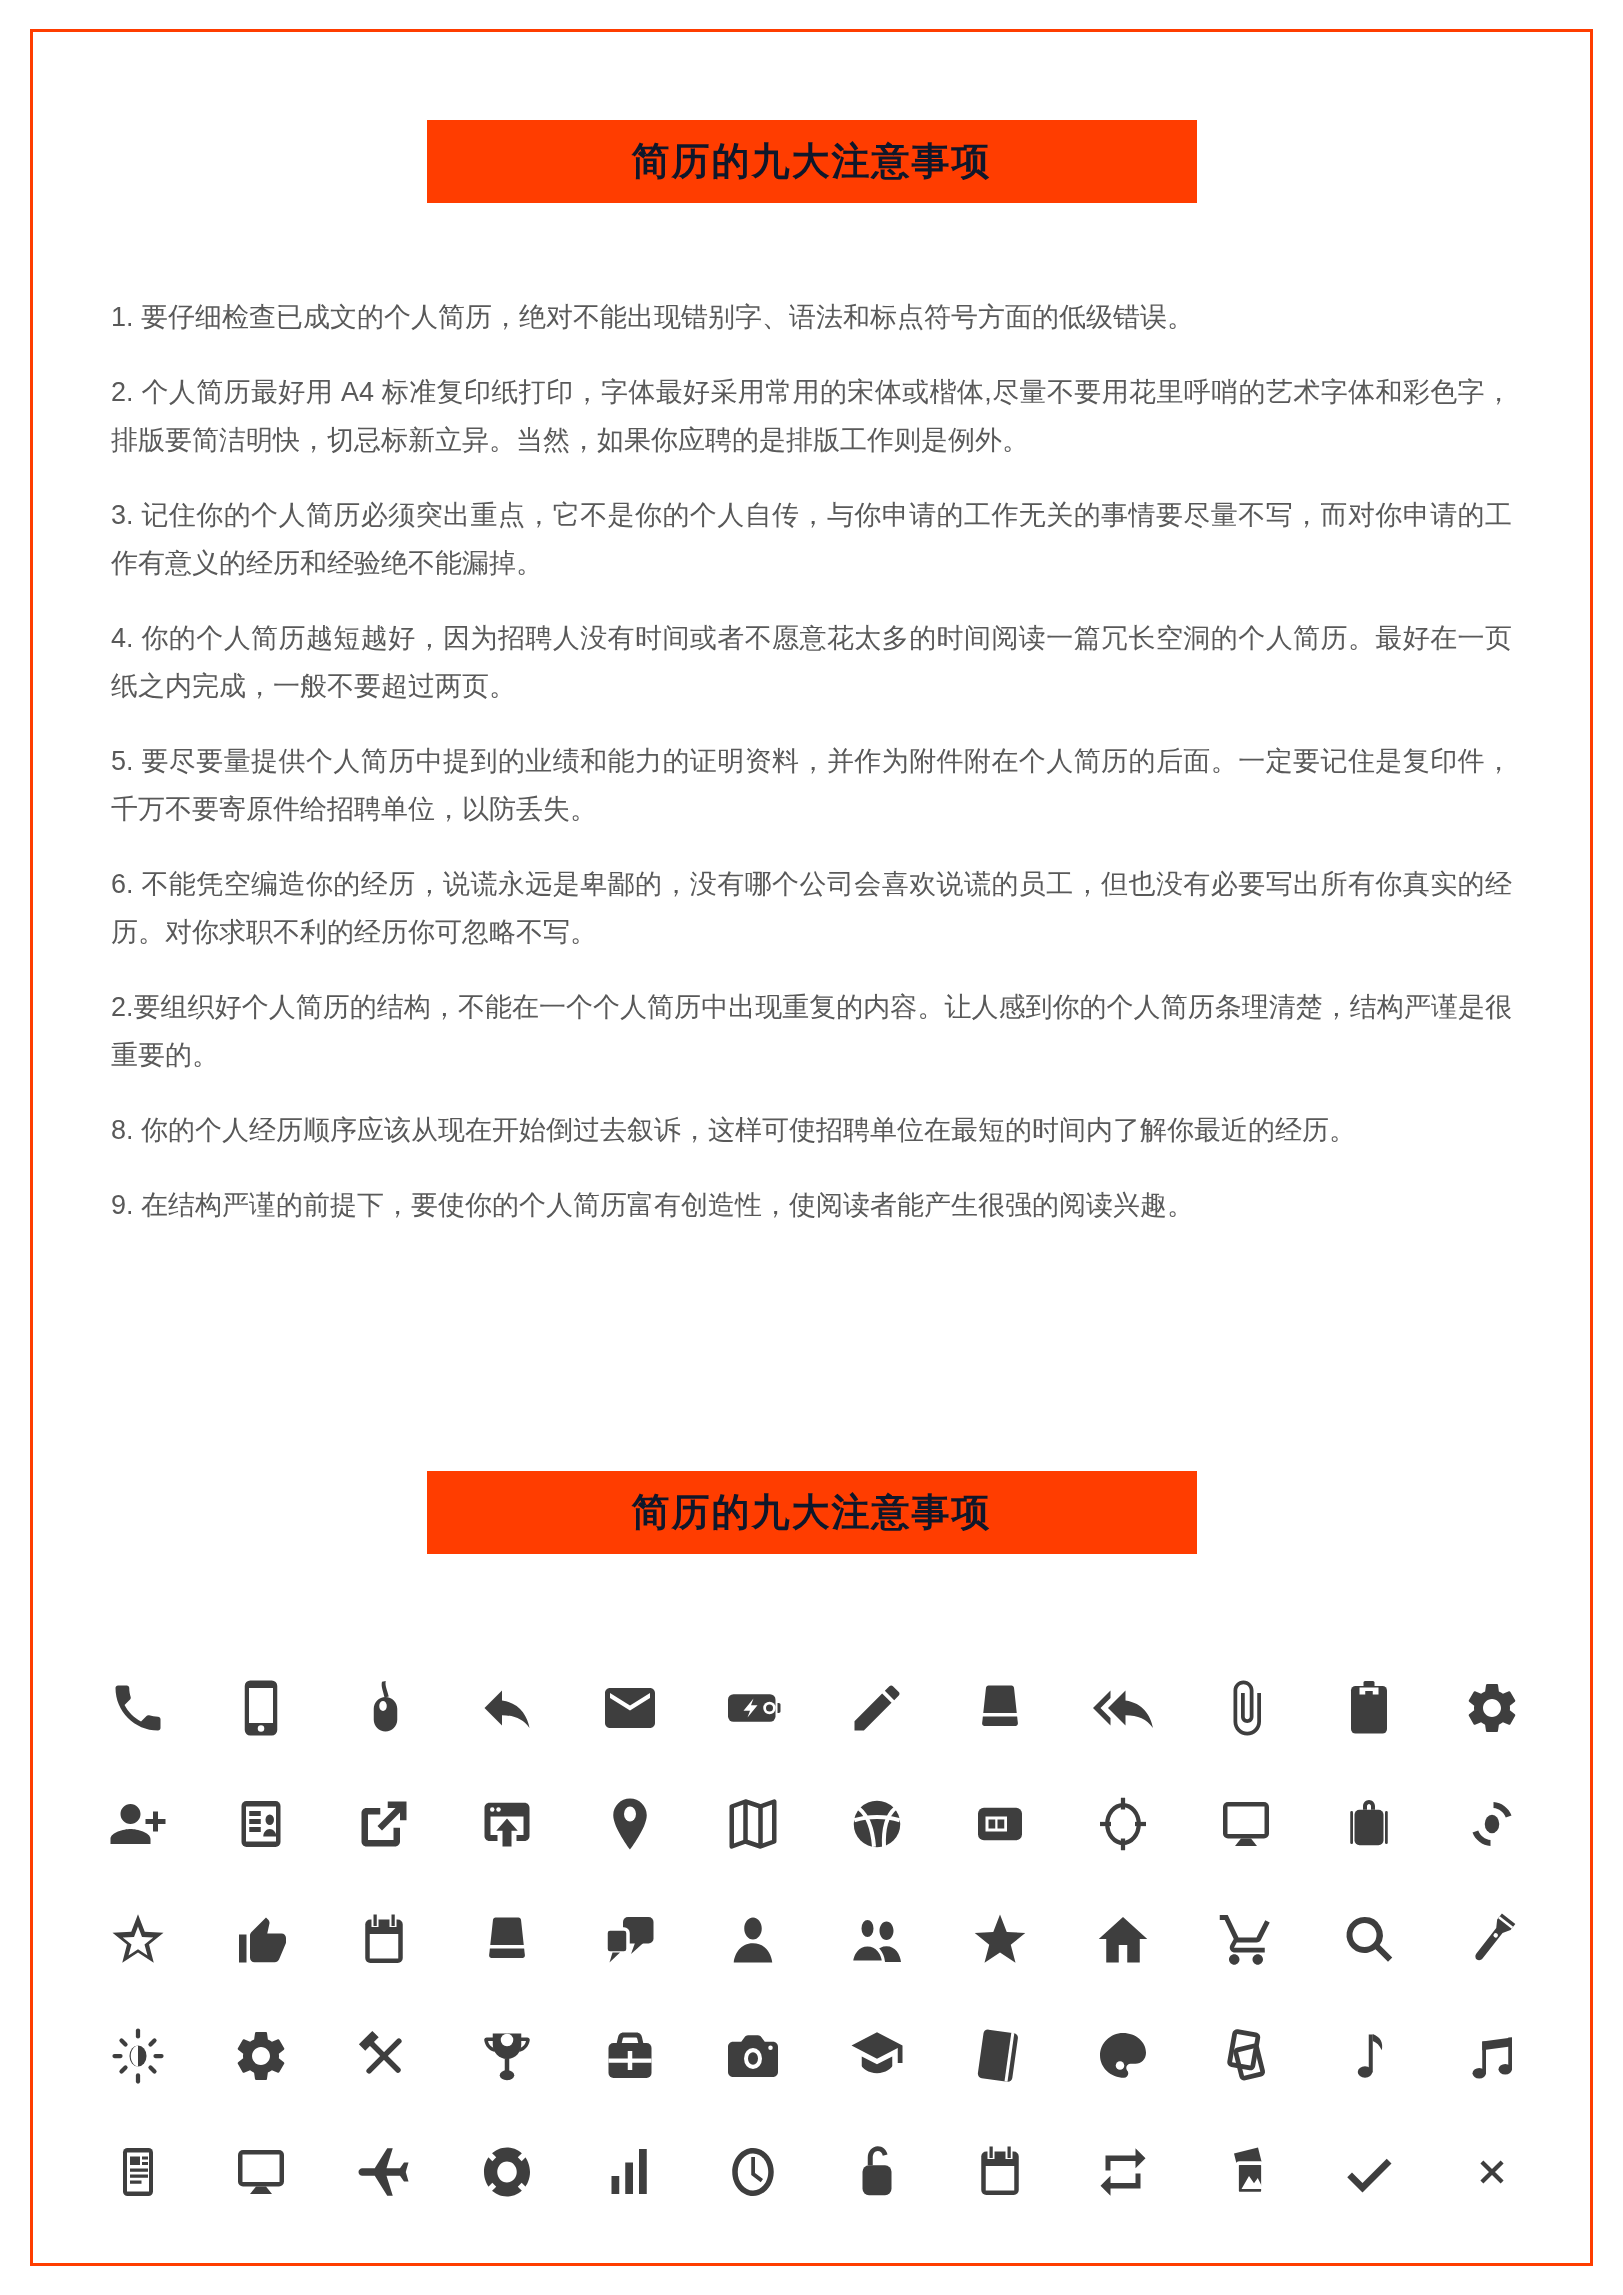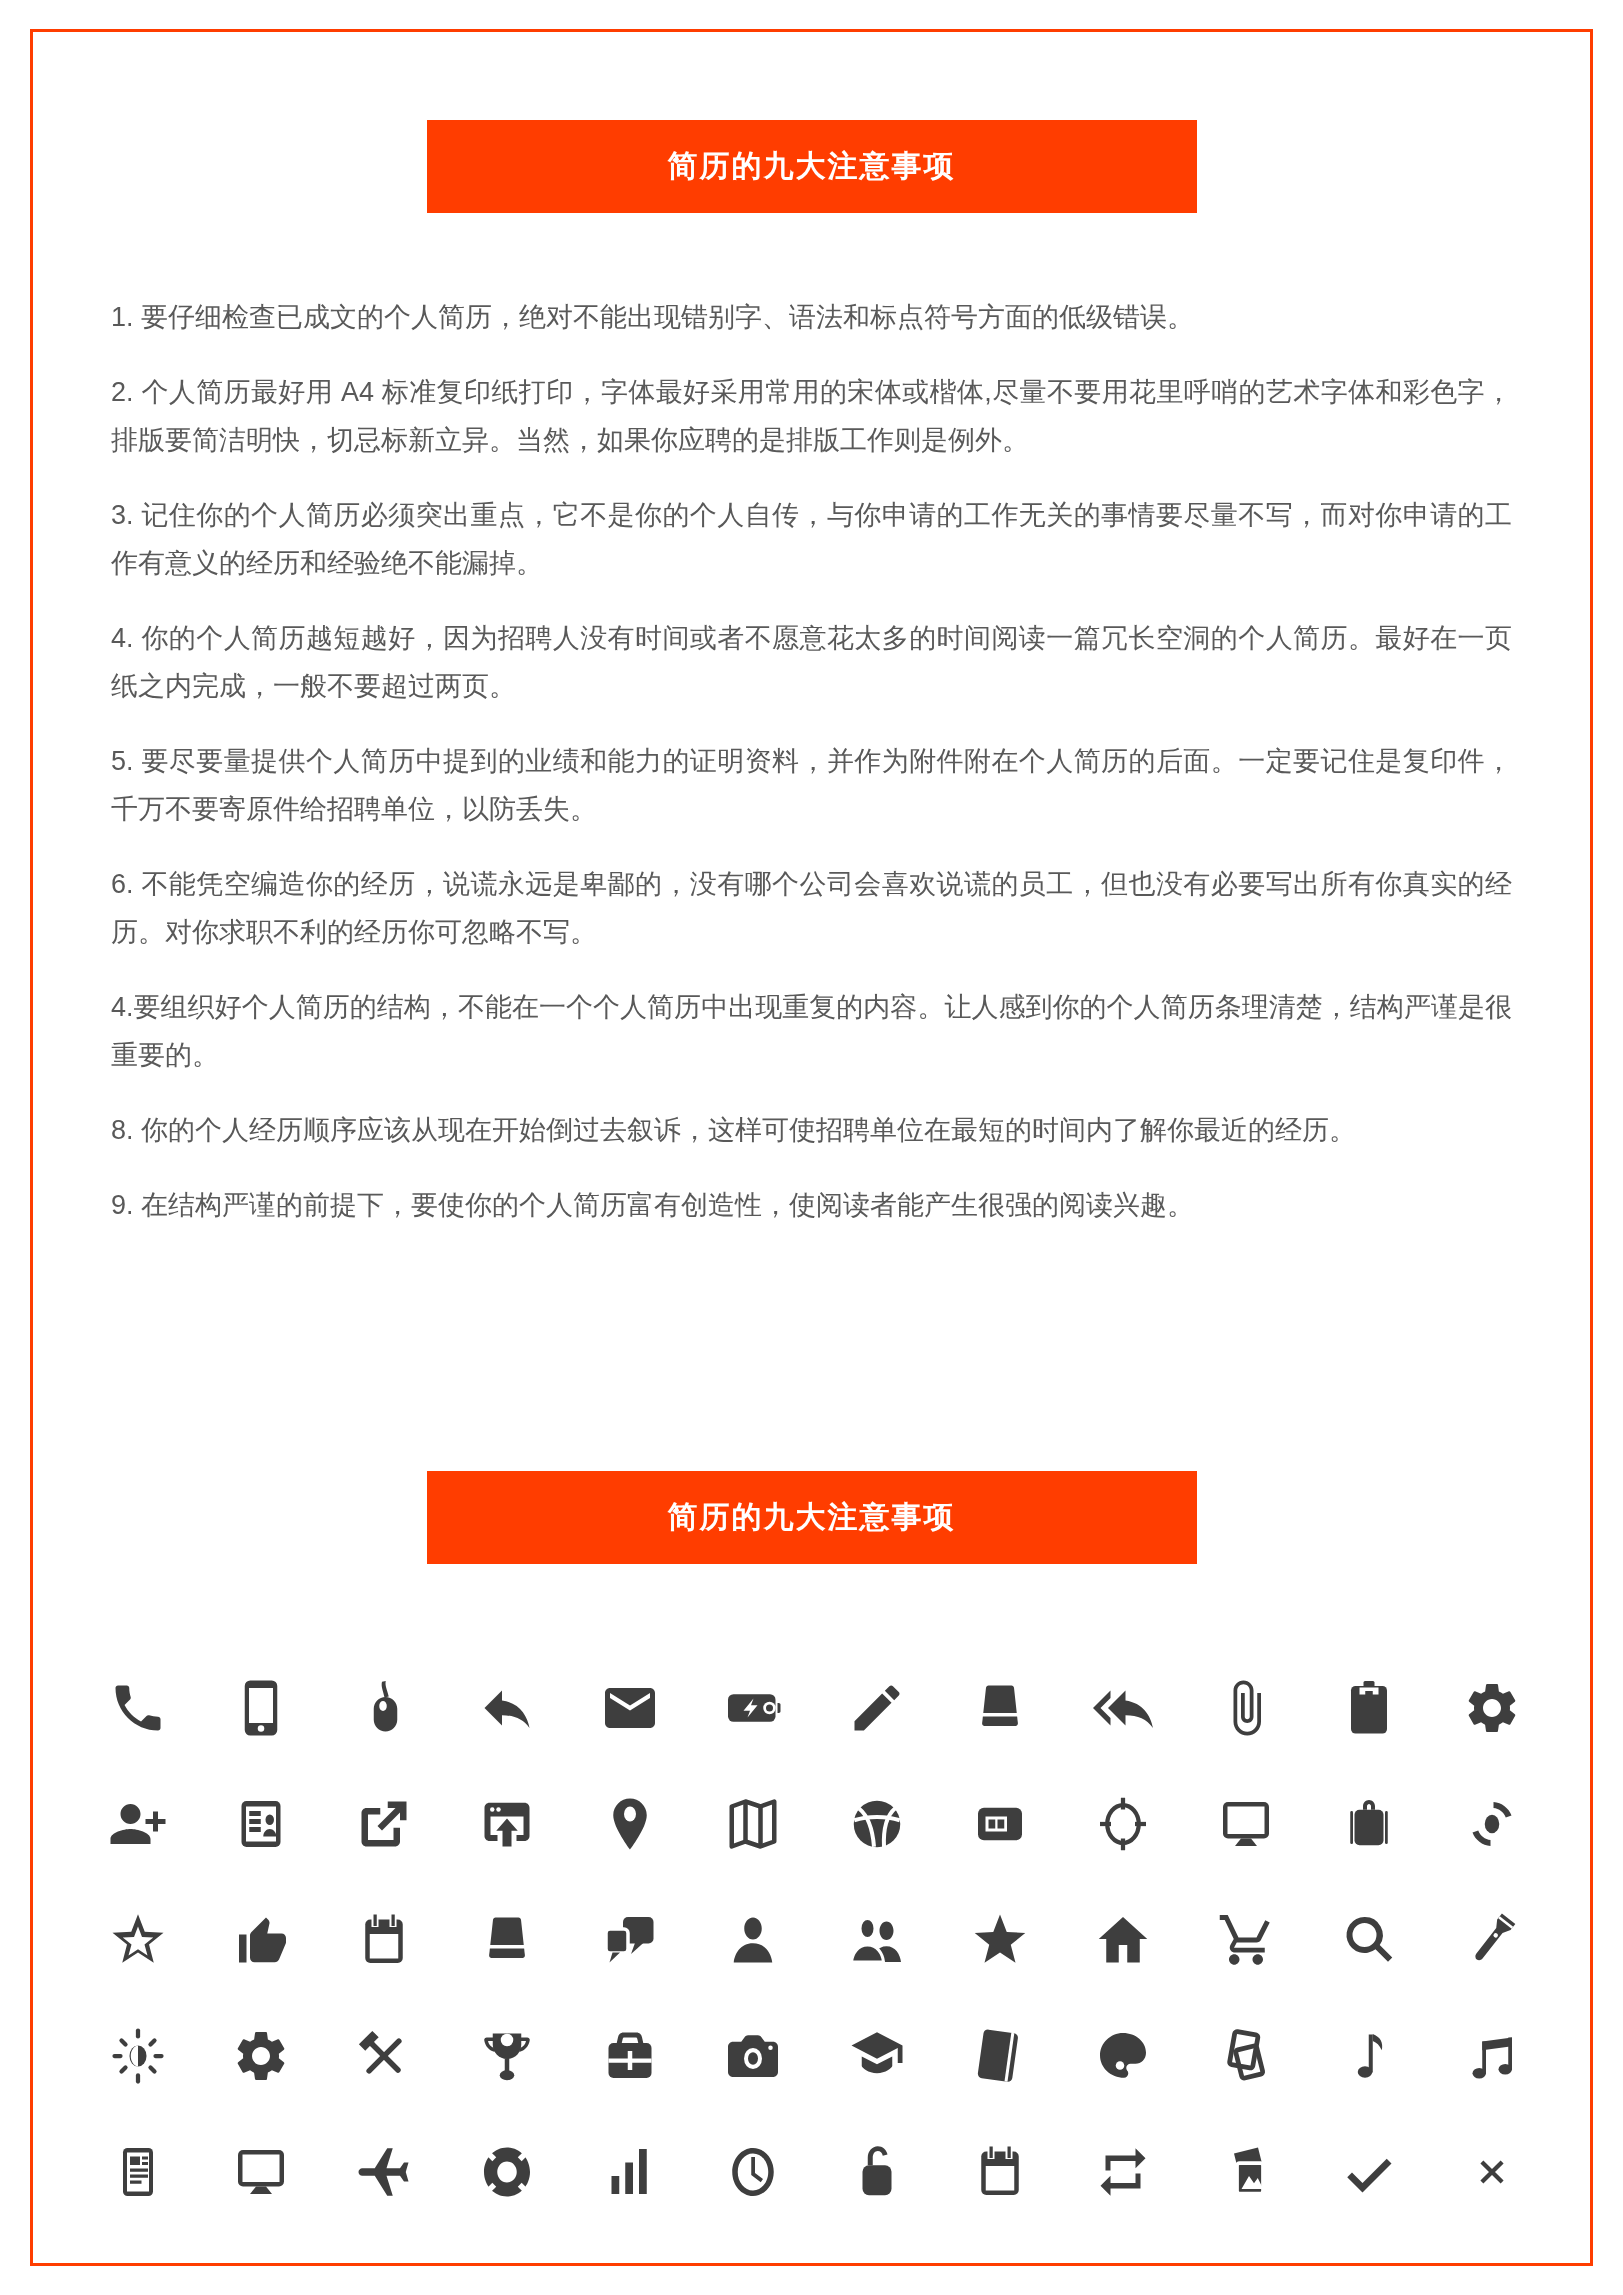--- a/index.html
+++ b/index.html
@@ -6,23 +6,23 @@
   body{
     width:1623px;height:2295px;position:relative;background:var(--bg,#fff);
     font-family:"Liberation Sans","DejaVu Sans",sans-serif;overflow:hidden;
   }
   .page-border{
     position:absolute;left:30px;top:29px;right:30px;bottom:29px;
     border:3.4px solid var(--accent,#FF3D00);pointer-events:none;
   }
   .banner{
     position:absolute;left:50%;transform:translateX(-50%);
-    width:770px;height:93px;background:var(--accent,#FF3D00);
+    width:770px;height:83px;background:var(--accent,#FF3D00);
     display:flex;align-items:center;justify-content:center;
-    color:#ffffff;font-size:30px;font-weight:bold;letter-spacing:2px;
+    color:#0f172a;font-size:38px;font-weight:bold;letter-spacing:2px;
     white-space:nowrap;
   }
   #banner1{top:120px;}
   #banner2{top:1471px;}
   .tips{
     position:absolute;left:111px;top:293px;width:1401px;
     color:var(--text,#595959);font-size:27px;line-height:48px;
     text-align:justify;
   }
   .tips p{margin:0 0 27px 0;}
@@ -43,21 +43,21 @@
 
 <div class="banner" id="banner1">简历的九大注意事项</div>
 
 <div class="tips">
     <p>1. 要仔细检查已成文的个人简历，绝对不能出现错别字、语法和标点符号方面的低级错误。</p>
     <p>2. 个人简历最好用 A4 标准复印纸打印，字体最好采用常用的宋体或楷体,尽量不要用花里呼哨的艺术字体和彩色字，排版要简洁明快，切忌标新立异。当然，如果你应聘的是排版工作则是例外。</p>
     <p>3. 记住你的个人简历必须突出重点，它不是你的个人自传，与你申请的工作无关的事情要尽量不写，而对你申请的工作有意义的经历和经验绝不能漏掉。</p>
     <p>4. 你的个人简历越短越好，因为招聘人没有时间或者不愿意花太多的时间阅读一篇冗长空洞的个人简历。最好在一页纸之内完成，一般不要超过两页。</p>
     <p>5. 要尽要量提供个人简历中提到的业绩和能力的证明资料，并作为附件附在个人简历的后面。一定要记住是复印件，千万不要寄原件给招聘单位，以防丢失。</p>
     <p>6. 不能凭空编造你的经历，说谎永远是卑鄙的，没有哪个公司会喜欢说谎的员工，但也没有必要写出所有你真实的经历。对你求职不利的经历你可忽略不写。</p>
-    <p>4.要组织好个人简历的结构，不能在一个个人简历中出现重复的内容。让人感到你的个人简历条理清楚，结构严谨是很重要的。</p>
+    <p>2.要组织好个人简历的结构，不能在一个个人简历中出现重复的内容。让人感到你的个人简历条理清楚，结构严谨是很重要的。</p>
     <p>8. 你的个人经历顺序应该从现在开始倒过去叙诉，这样可使招聘单位在最短的时间内了解你最近的经历。</p>
     <p>9. 在结构严谨的前提下，要使你的个人简历富有创造性，使阅读者能产生很强的阅读兴趣。</p>
   </div>
 
 <div class="banner" id="banner2">简历的九大注意事项</div>
 
 <div class="icon-grid">
     <div class="icon-row">
       <span class="icon-cell">
         <svg viewBox="0 0 24 24">

